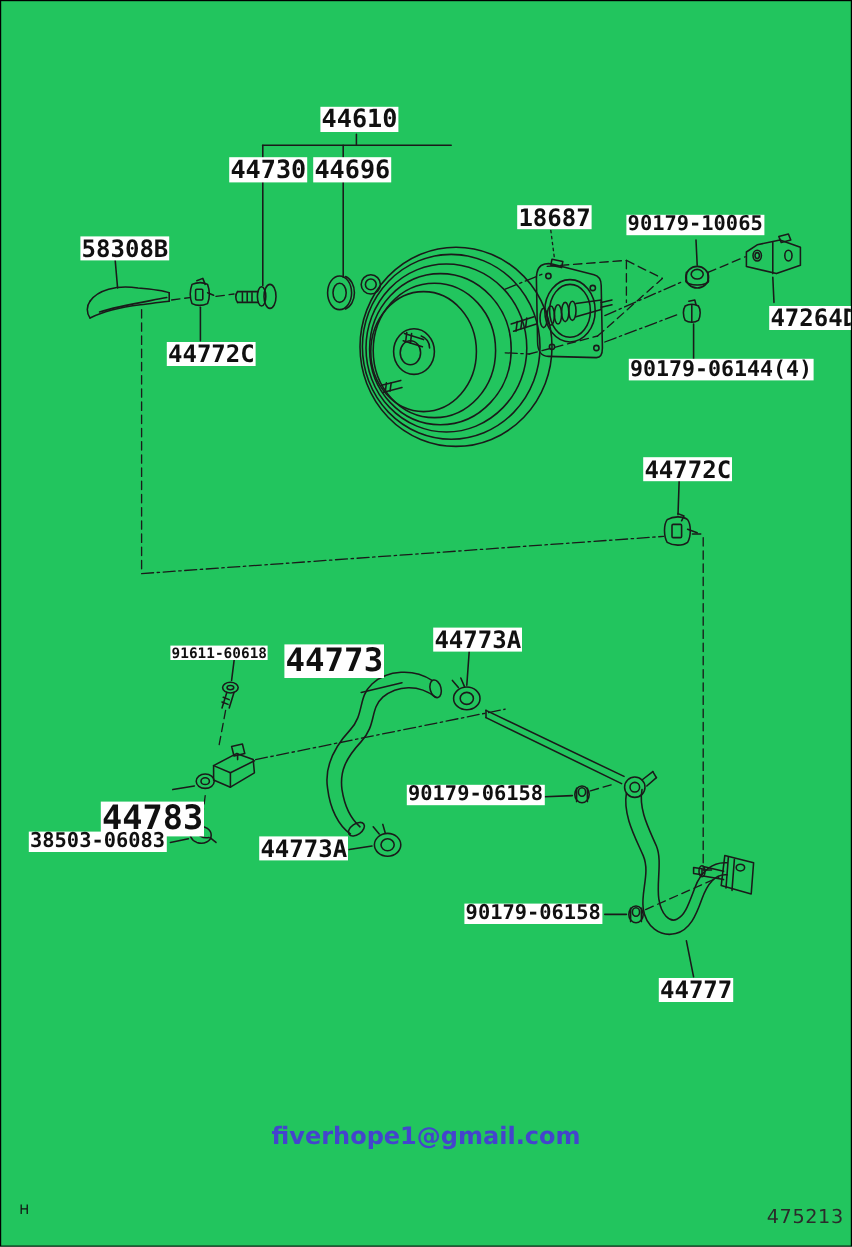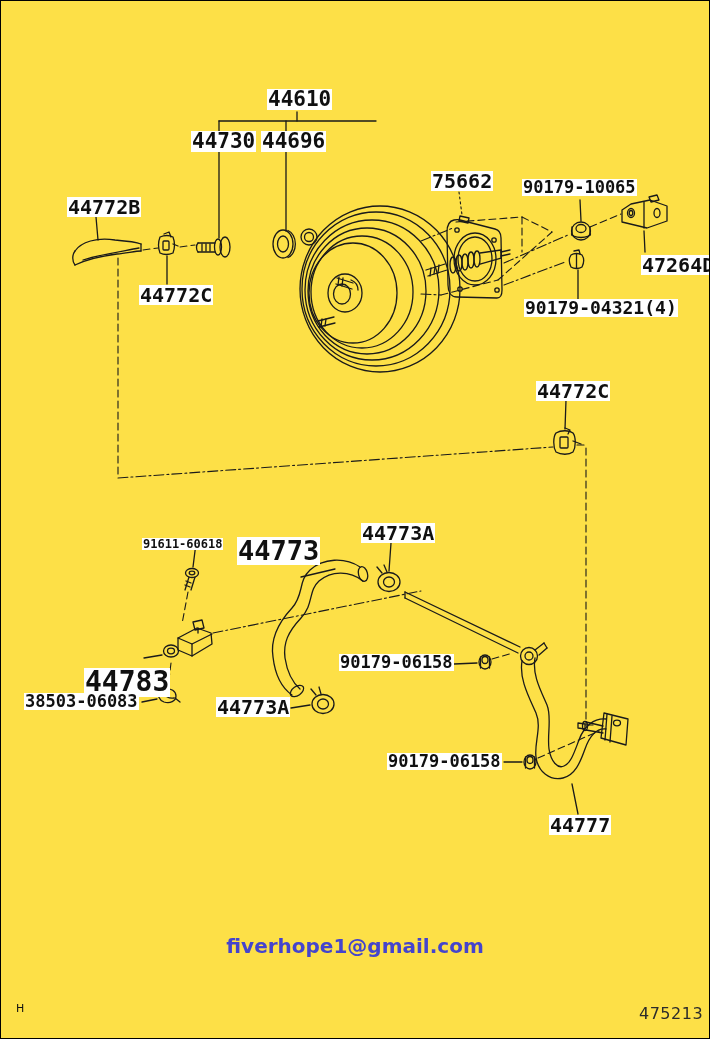--- a/index.html
+++ b/index.html
@@ -1,19 +1,19 @@
 <!DOCTYPE html>
 <html><head>
 <meta charset="utf-8">
 <style>
   html,body{margin:0;padding:0;background:#e8e8e8;}
   #page{
     position:relative;
     width:708px;height:1037px;
-    background:#fde047;
+    background:#22c55e;
     border:1px solid #000;
     overflow:hidden;
     font-family:"DejaVu Sans",sans-serif;
   }
   #lineart{position:absolute;left:0;top:0;}
   #lineart path,#lineart line,#lineart ellipse,#lineart circle,#lineart rect{
     fill:none;stroke:#1a1a1a;stroke-width:1.3;stroke-linecap:round;stroke-linejoin:round;
   }
   #lineart .dash{stroke-dasharray:7 4;stroke-width:1.1;}
   #lineart .dashdot{stroke-dasharray:10 3 2 3;stroke-width:1.1;}
@@ -299,26 +299,26 @@
       <ellipse cx="529" cy="759" rx="3" ry="3.5"></ellipse>
       <line x1="503" y1="761" x2="521" y2="761"></line>
       <line class="dash" x1="537" y1="757" x2="598" y2="730"></line>
     </g>
 
   </svg>
 
   <div class="part-label" style="left:266px;top:88px;font-size:21px">44610</div>
   <div class="part-label" style="left:190px;top:130px;font-size:21px">44730</div>
   <div class="part-label" style="left:260px;top:130px;font-size:21px">44696</div>
-  <div class="part-label" style="left:66px;top:196px;font-size:20px">44772B</div>
+  <div class="part-label" style="left:66px;top:196px;font-size:20px">58308B</div>
   <div class="part-label" style="left:138px;top:284px;font-size:20px">44772C</div>
-  <div class="part-label" style="left:430px;top:170px;font-size:20px">75662</div>
+  <div class="part-label" style="left:430px;top:170px;font-size:20px">18687</div>
   <div class="part-label" style="left:521px;top:178px;font-size:17px">90179-10065</div>
   <div class="part-label" style="left:640px;top:254px;font-size:20px">47264D</div>
-  <div class="part-label" style="left:523px;top:298px;font-size:18px">90179-04321(4)</div>
+  <div class="part-label" style="left:523px;top:298px;font-size:18px">90179-06144(4)</div>
   <div class="part-label" style="left:535px;top:380px;font-size:20px">44772C</div>
   <div class="part-label" style="left:141px;top:537px;font-size:12px">91611-60618</div>
   <div class="part-label" style="left:236px;top:536px;font-size:27px">44773</div>
   <div class="part-label" style="left:360px;top:522px;font-size:20px">44773A</div>
   <div class="part-label" style="left:83px;top:667px;font-size:28px">44783</div>
   <div class="part-label" style="left:23px;top:692px;font-size:17px">38503-06083</div>
   <div class="part-label" style="left:215px;top:696px;font-size:20px">44773A</div>
   <div class="part-label" style="left:338px;top:653px;font-size:17px">90179-06158</div>
   <div class="part-label" style="left:386px;top:752px;font-size:17px">90179-06158</div>
   <div class="part-label" style="left:548px;top:814px;font-size:20px">44777</div>

